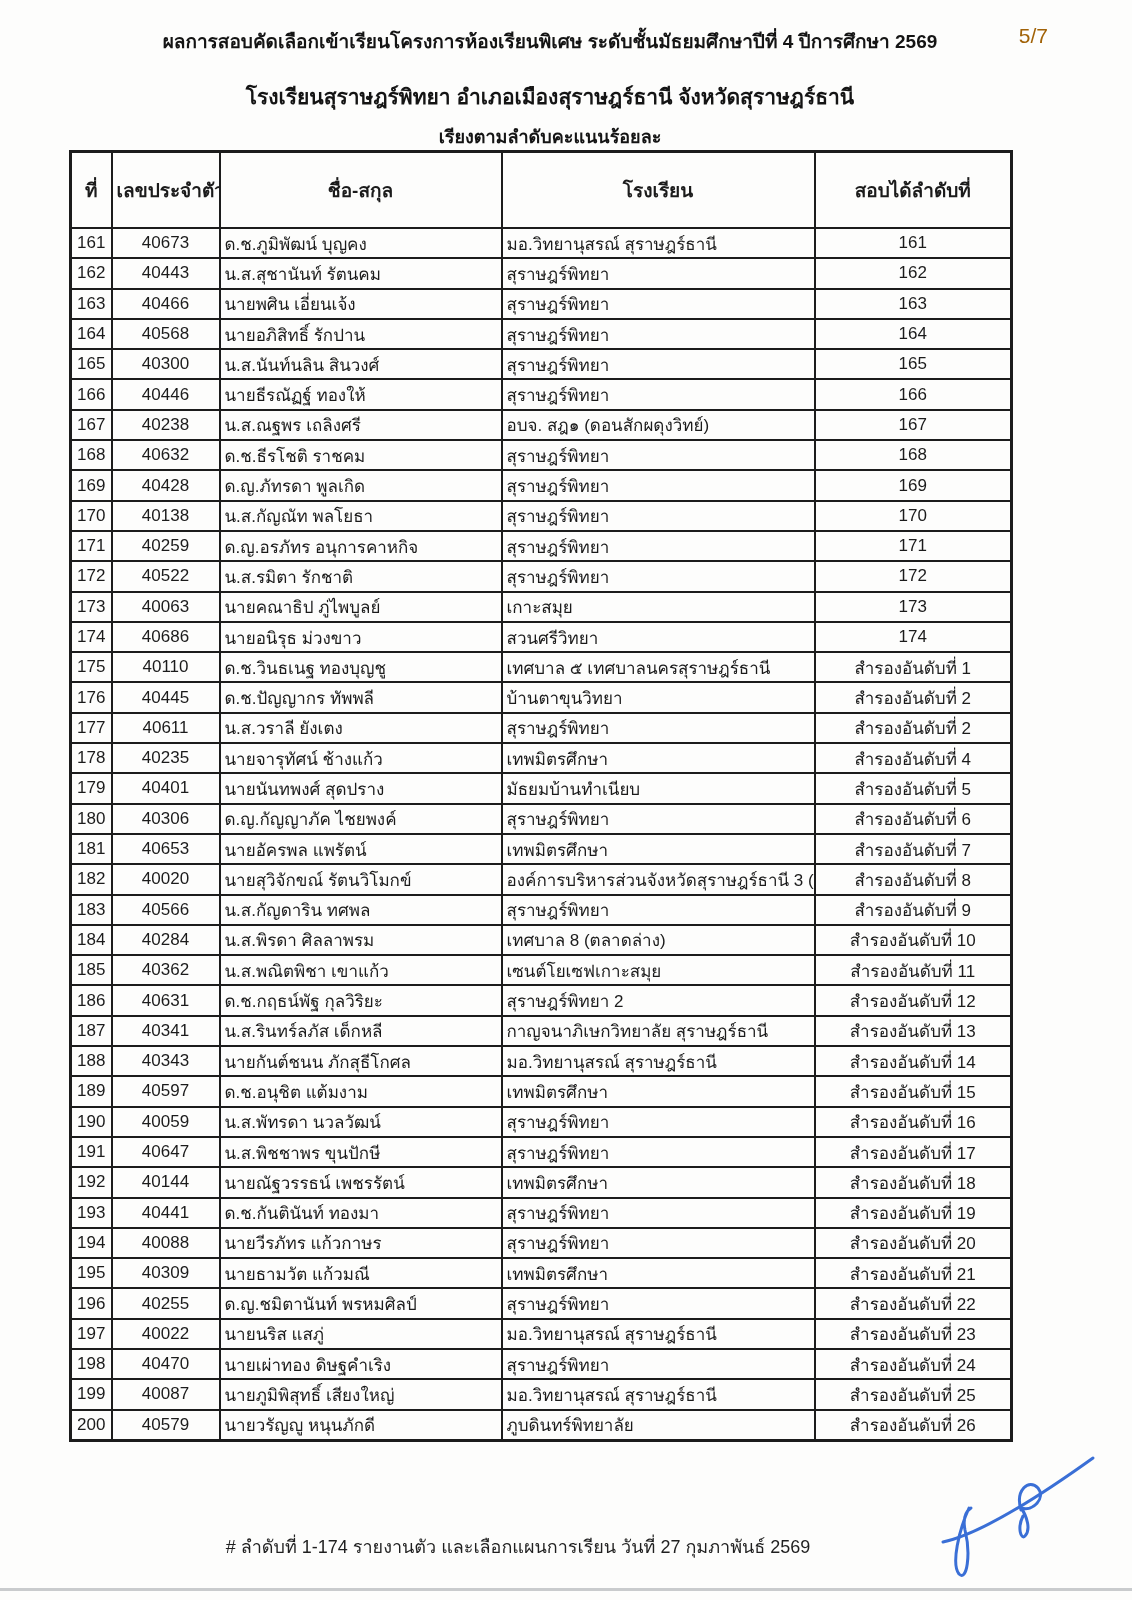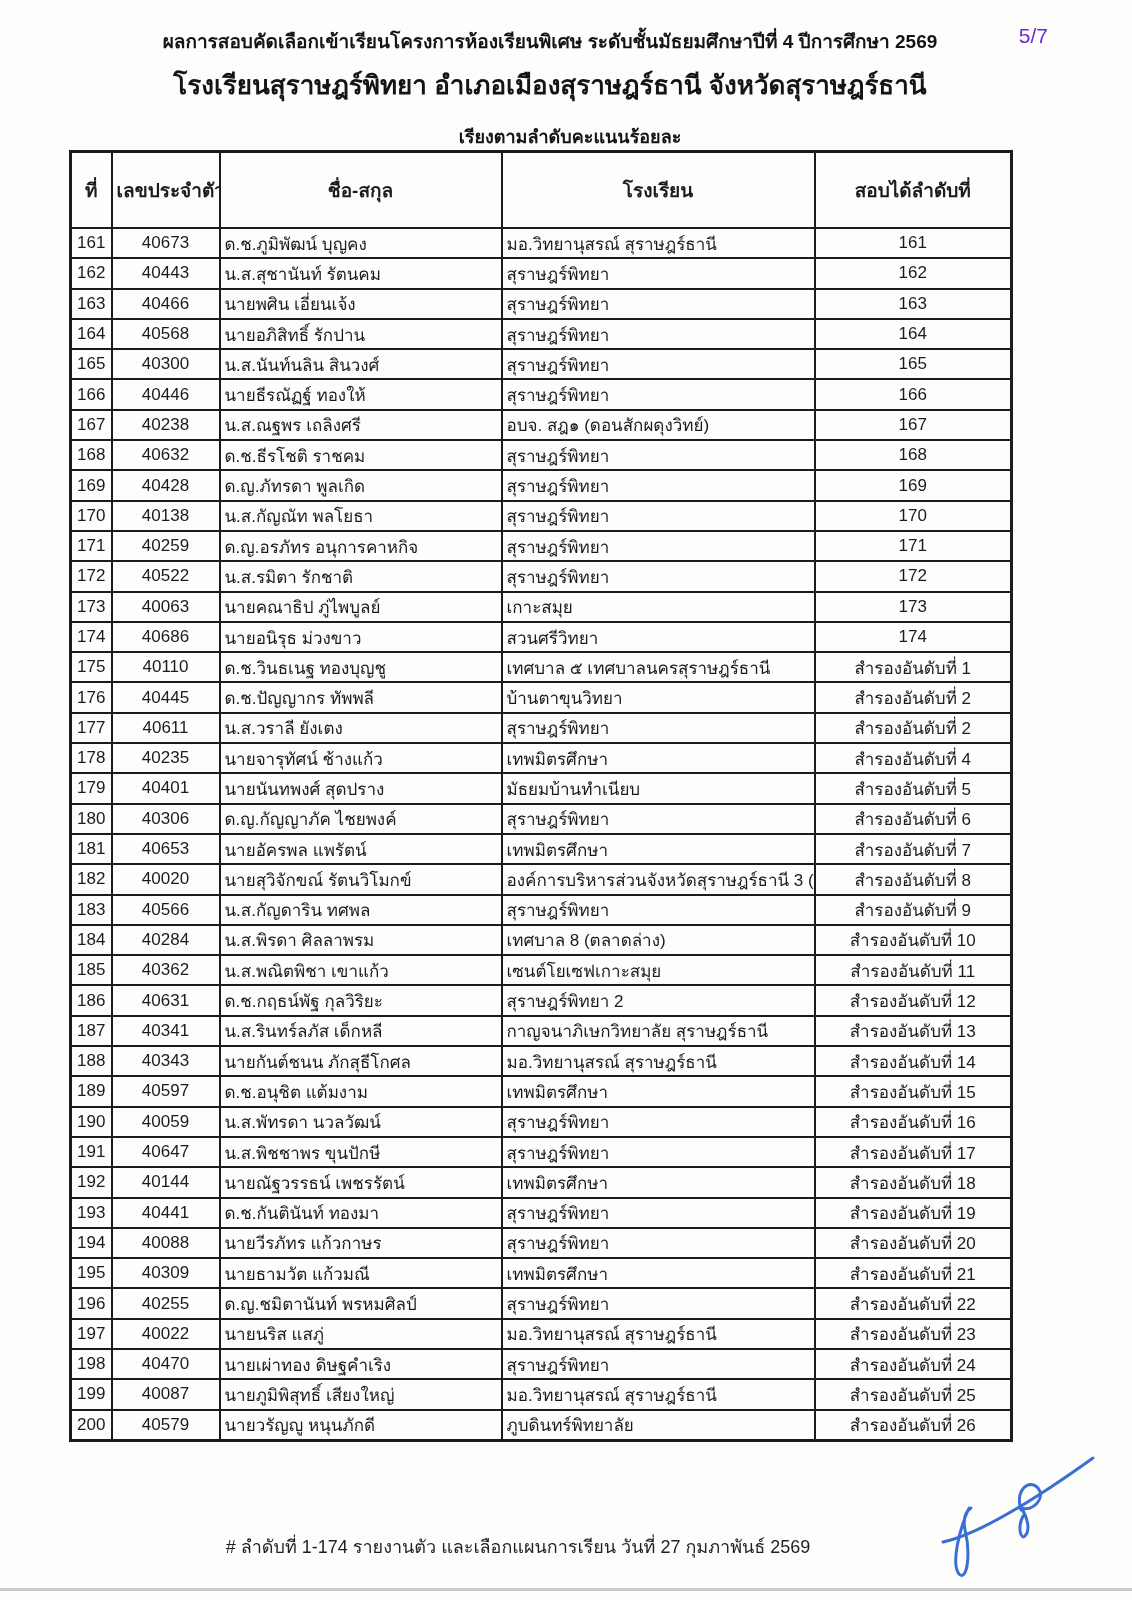--- a/index.html
+++ b/index.html
@@ -1,25 +1,25 @@
 <!DOCTYPE html>
 <html><head>
 <meta charset="utf-8">
 <style>
   html,body{margin:0;padding:0;background:#e8e8e8;}
   .sheet{
     position:relative;width:1132px;height:1600px;background:#fdfdfc;
     font-family:"Liberation Sans","DejaVu Sans",sans-serif;color:#1b1b1b;
     overflow:hidden;
   }
-  .page-num{position:absolute;top:24px;right:84px;font-size:21px;color:#6d28d9;}
+  .page-num{position:absolute;top:24px;right:84px;font-size:21px;color:#a16207;}
   .title{position:absolute;left:0;width:1100px;text-align:center;font-weight:bold;color:#141414;}
   .t1{top:26px;font-size:19px;text-align:center;}
-  .t2{top:64px;font-size:26px;}
-  .t3{top:122px;font-size:18px;margin-left:20px;}
+  .t2{top:80px;font-size:21px;}
+  .t3{top:122px;font-size:18px;}
   table.results{
     position:absolute;left:69px;top:150px;width:941px;
     border-collapse:collapse;table-layout:fixed;
     border:3px solid #1c1c1c;
   }
   table.results th, table.results td{
     border:2px solid #1c1c1c;overflow:hidden;white-space:nowrap;
     padding:0 4px;
   }
   table.results th{height:74px;font-size:19px;font-weight:bold;text-align:center;}

